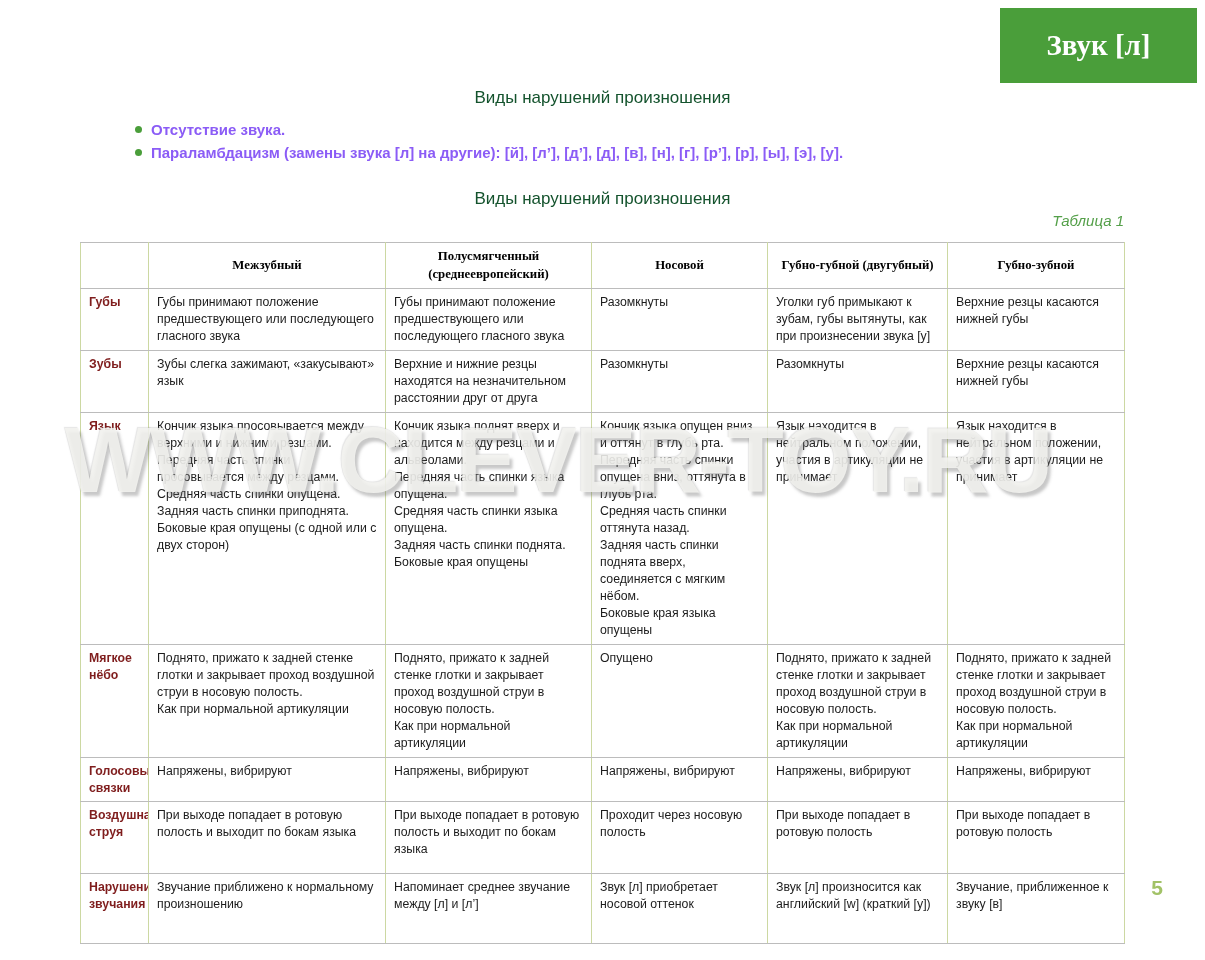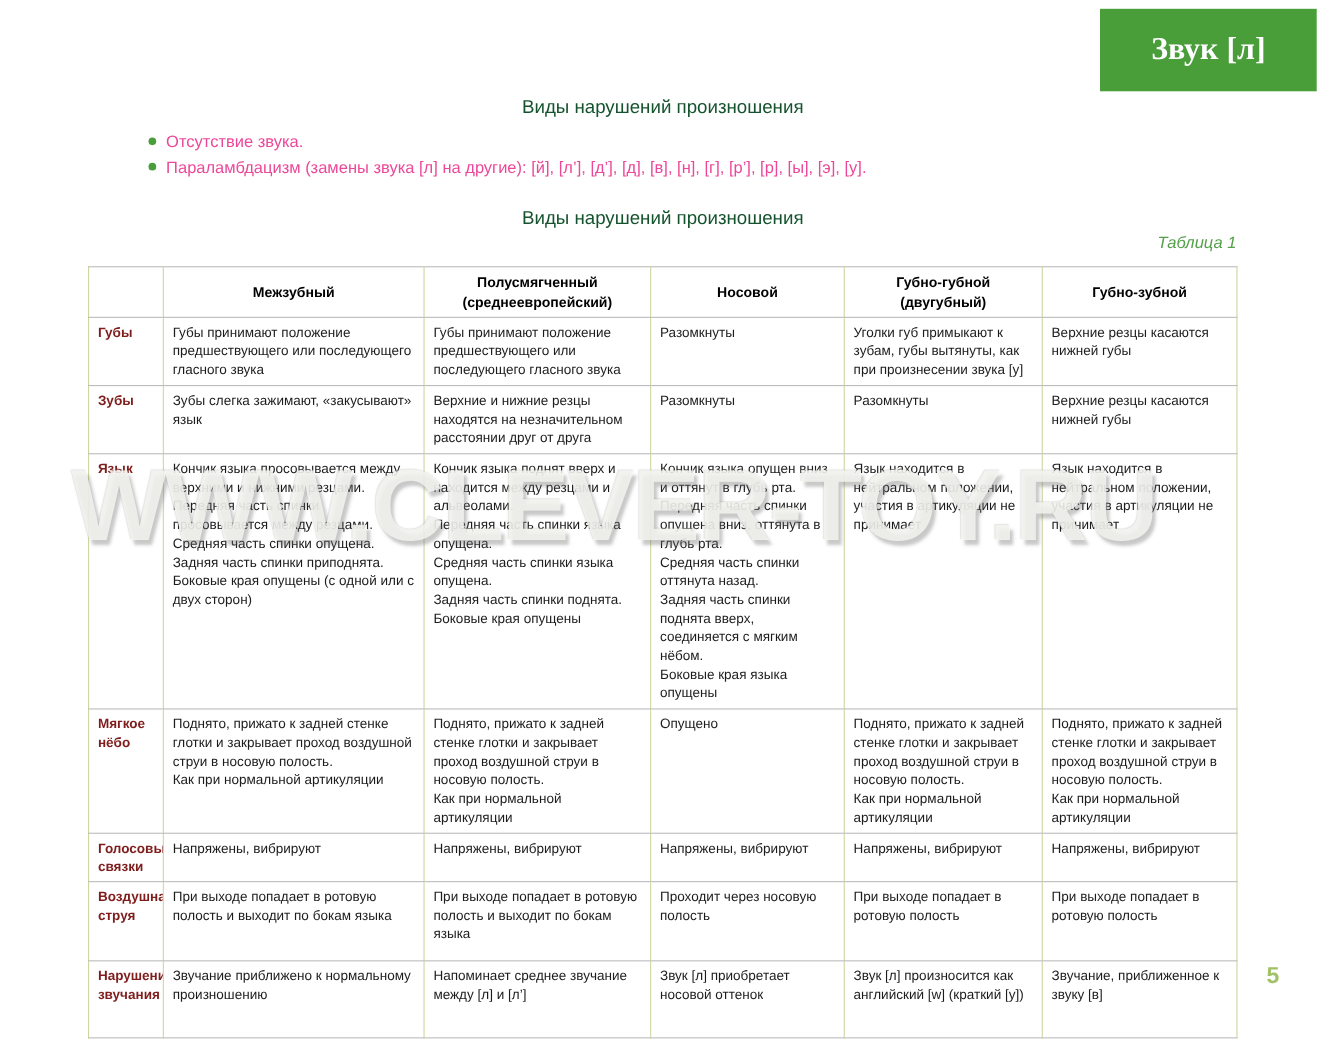--- a/index.html
+++ b/index.html
@@ -13,21 +13,21 @@
     background:#4a9e3a;color:#ffffff;display:flex;align-items:center;justify-content:center;
     font-family:"Liberation Serif","DejaVu Serif",serif;font-weight:bold;font-size:29px;
   }
   .heading{
     position:absolute;left:0;width:100%;text-align:center;
     color:#14532d;font-weight:normal;font-size:17px;
   }
   .heading-1{top:88px;}
   .heading-2{top:189px;}
   .bullets{position:absolute;left:135px;top:118px;width:900px;}
-  .bullet-item{display:flex;align-items:baseline;font-size:15px;line-height:23px;color:#ec4899;}
+  .bullet-item{display:flex;align-items:baseline;font-size:15px;line-height:23px;color:#8b5cf6;font-weight:bold;}
   .bullet-dot{
     width:7px;height:7px;border-radius:50%;background:#4a9e3a;
     margin-right:9px;flex:0 0 7px;position:relative;top:-2px;
   }
   .table-caption{
     position:absolute;right:81px;top:212px;color:#55a04a;
     font-style:italic;font-size:15px;text-align:right;
   }
   table.main{
     position:absolute;left:80px;top:242px;width:1044px;
@@ -42,21 +42,21 @@
     overflow:hidden;text-align:left;
   }
   table.main th{
     font-size:12.8px;font-weight:bold;text-align:center;vertical-align:middle;
     white-space:pre-line;color:#000;
   }
   td.rowlabel{
     font-weight:bold;vertical-align:middle;color:#7f1d1d;
     padding-left:6px;padding-right:2px;font-size:12.2px;white-space:normal;
   }
-  tr.h-header{height:40px;}
+  tr.h-header{height:40px;font-family:Liberation Serif, serif;}
   tr.h-guby{height:59px;}
   tr.h-zuby{height:59px;}
   tr.h-yazyk{height:195px;}
   tr.h-nebo{height:104px;}
   tr.h-svyazki{height:33px;}
   tr.h-struya{height:72px;}
   tr.h-zvuch{height:70px;}
   .watermark{
     position:absolute;left:0;top:408px;width:1116px;text-align:center;
     font-size:92px;font-weight:800;letter-spacing:-2px;

